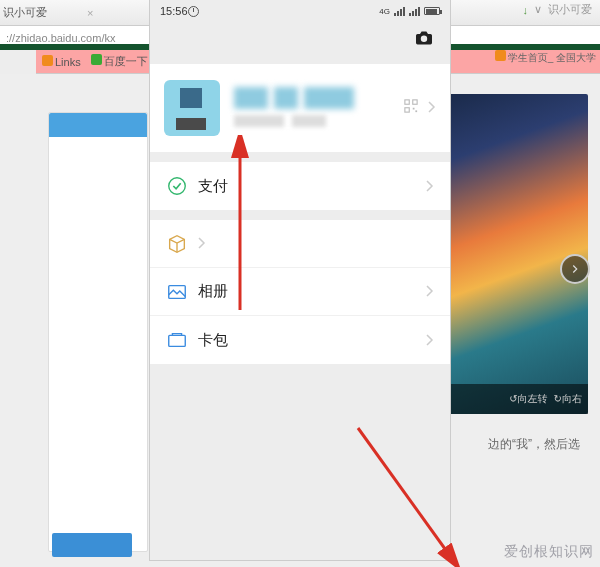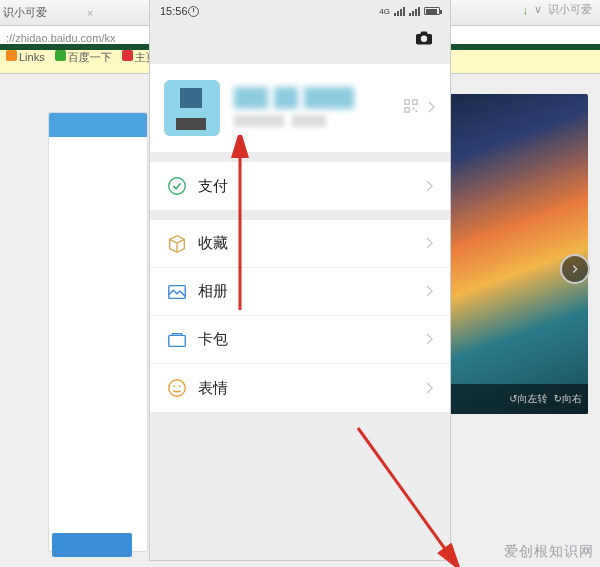--- a/index.html
+++ b/index.html
@@ -31,27 +31,29 @@
       height: 24px;
       background: #fff;
       border-bottom: 6px solid #14532d;
       font-size: 11px;
       color: #888;
       line-height: 24px;
       padding-left: 6px;
     }
     .bg-bookmarks {
       height: 24px;
-      background: #fef9c3;
+      background: #fca5a5;
       border-bottom: 1px solid #ccc;
       font-size: 11px;
       color: #555;
       display: flex;
+      align-items: center;
       padding-left: 6px;
       gap: 10px;
+      margin-left: 36px;
     }
     .bg-content {
       position: absolute;
       top: 74px;
       left: 0;
       right: 0;
       bottom: 0;
       background: #eee;
     }
     .bg-left-panel {
@@ -354,37 +356,39 @@
   <div class="bg-bookmarks">
     <span><span class="orange-sq"></span><span>Links</span></span>
     <span><span class="green-sq"></span><span>百度一下</span></span>
     <span><span class="red-sq"></span><span>主页</span></span>
   </div>
   <div class="bg-top-right">
     <span style="color:#5a9c4a;">↓</span>
     <span>∨</span>
     <span>识小可爱</span>
   </div>
+  <div class="bg-top-right3"><span class="orange-sq"></span><span>学生首页_  全国大学</span></div>
 
   <div class="bg-content">
     <div class="bg-left-panel">
       <div class="bg-left-header"></div>
     </div>
     <div class="bg-send"></div>
     <div class="bg-right-image">
       <div class="bg-right-next">
         <svg viewBox="0 0 24 24">
             <path d="M9 6l6 6-6 6" stroke="#ddd" stroke-width="2" fill="none"></path>
           </svg>
       </div>
     </div>
     <div class="bg-right-overlay">
       <span>↺<span>向左转</span></span>
       <span>↻<span>向右</span></span>
     </div>
+    <div class="bg-text-below">边的“我”，然后选</div>
   </div>
 </div>
 
 <div class="phone">
   <div class="status-bar">
     <div class="status-left">
       <span>15:56</span>
       <span class="clock-icon"></span>
     </div>
     <div class="status-right">
@@ -463,21 +467,20 @@
   </div>
 
   <div class="menu-group">
     <div class="menu-item">
       <span class="menu-icon">
         <svg viewBox="0 0 24 24">
             <path d="M4 7l8-4 8 4v10l-8 4-8-4z" fill="none" stroke="#d9a84e" stroke-width="1.5"></path>
             <path d="M4 7l8 4 8-4M12 11v10" stroke="#d9a84e" stroke-width="1.5" fill="none"></path>
           </svg>
       </span>
-      <span class="menu-label">收藏</span>
       <span class="chevron"><svg viewBox="0 0 8 12">
             <path d="M1 1l5 5-5 5" stroke="#ccc" stroke-width="1.5" fill="none"></path>
           </svg></span>
     </div>
     <div class="menu-item">
       <span class="menu-icon">
         <svg viewBox="0 0 24 24">
             <rect x="3" y="5" width="18" height="14" rx="1" fill="none" stroke="#3a8be0" stroke-width="1.5"></rect>
             <path d="M3 15l5-5 4 4 3-3 6 6" stroke="#3a8be0" stroke-width="1.5" fill="none"></path>
           </svg>
@@ -488,34 +491,20 @@
           </svg></span>
     </div>
     <div class="menu-item">
       <span class="menu-icon">
         <svg viewBox="0 0 24 24">
             <rect x="3" y="7" width="18" height="12" rx="1" fill="none" stroke="#3a8be0" stroke-width="1.5"></rect>
             <path d="M7 7V5h10v2" stroke="#3a8be0" stroke-width="1.5" fill="none"></path>
           </svg>
       </span>
       <span class="menu-label">卡包</span>
-      <span class="chevron"><svg viewBox="0 0 8 12">
-            <path d="M1 1l5 5-5 5" stroke="#ccc" stroke-width="1.5" fill="none"></path>
-          </svg></span>
-    </div>
-    <div class="menu-item">
-      <span class="menu-icon">
-        <svg viewBox="0 0 24 24">
-            <circle cx="12" cy="12" r="9" fill="none" stroke="#e9a13c" stroke-width="1.5"></circle>
-            <circle cx="9" cy="10" r="1" fill="#e9a13c"></circle>
-            <circle cx="15" cy="10" r="1" fill="#e9a13c"></circle>
-            <path d="M8 15c1.5 1.5 6.5 1.5 8 0" stroke="#e9a13c" stroke-width="1.5" fill="none"></path>
-          </svg>
-      </span>
-      <span class="menu-label">表情</span>
       <span class="chevron"><svg viewBox="0 0 8 12">
             <path d="M1 1l5 5-5 5" stroke="#ccc" stroke-width="1.5" fill="none"></path>
           </svg></span>
     </div>
   </div>
 
 </div>
 
 <svg class="arrow1" width="40" height="180">
   <defs>

